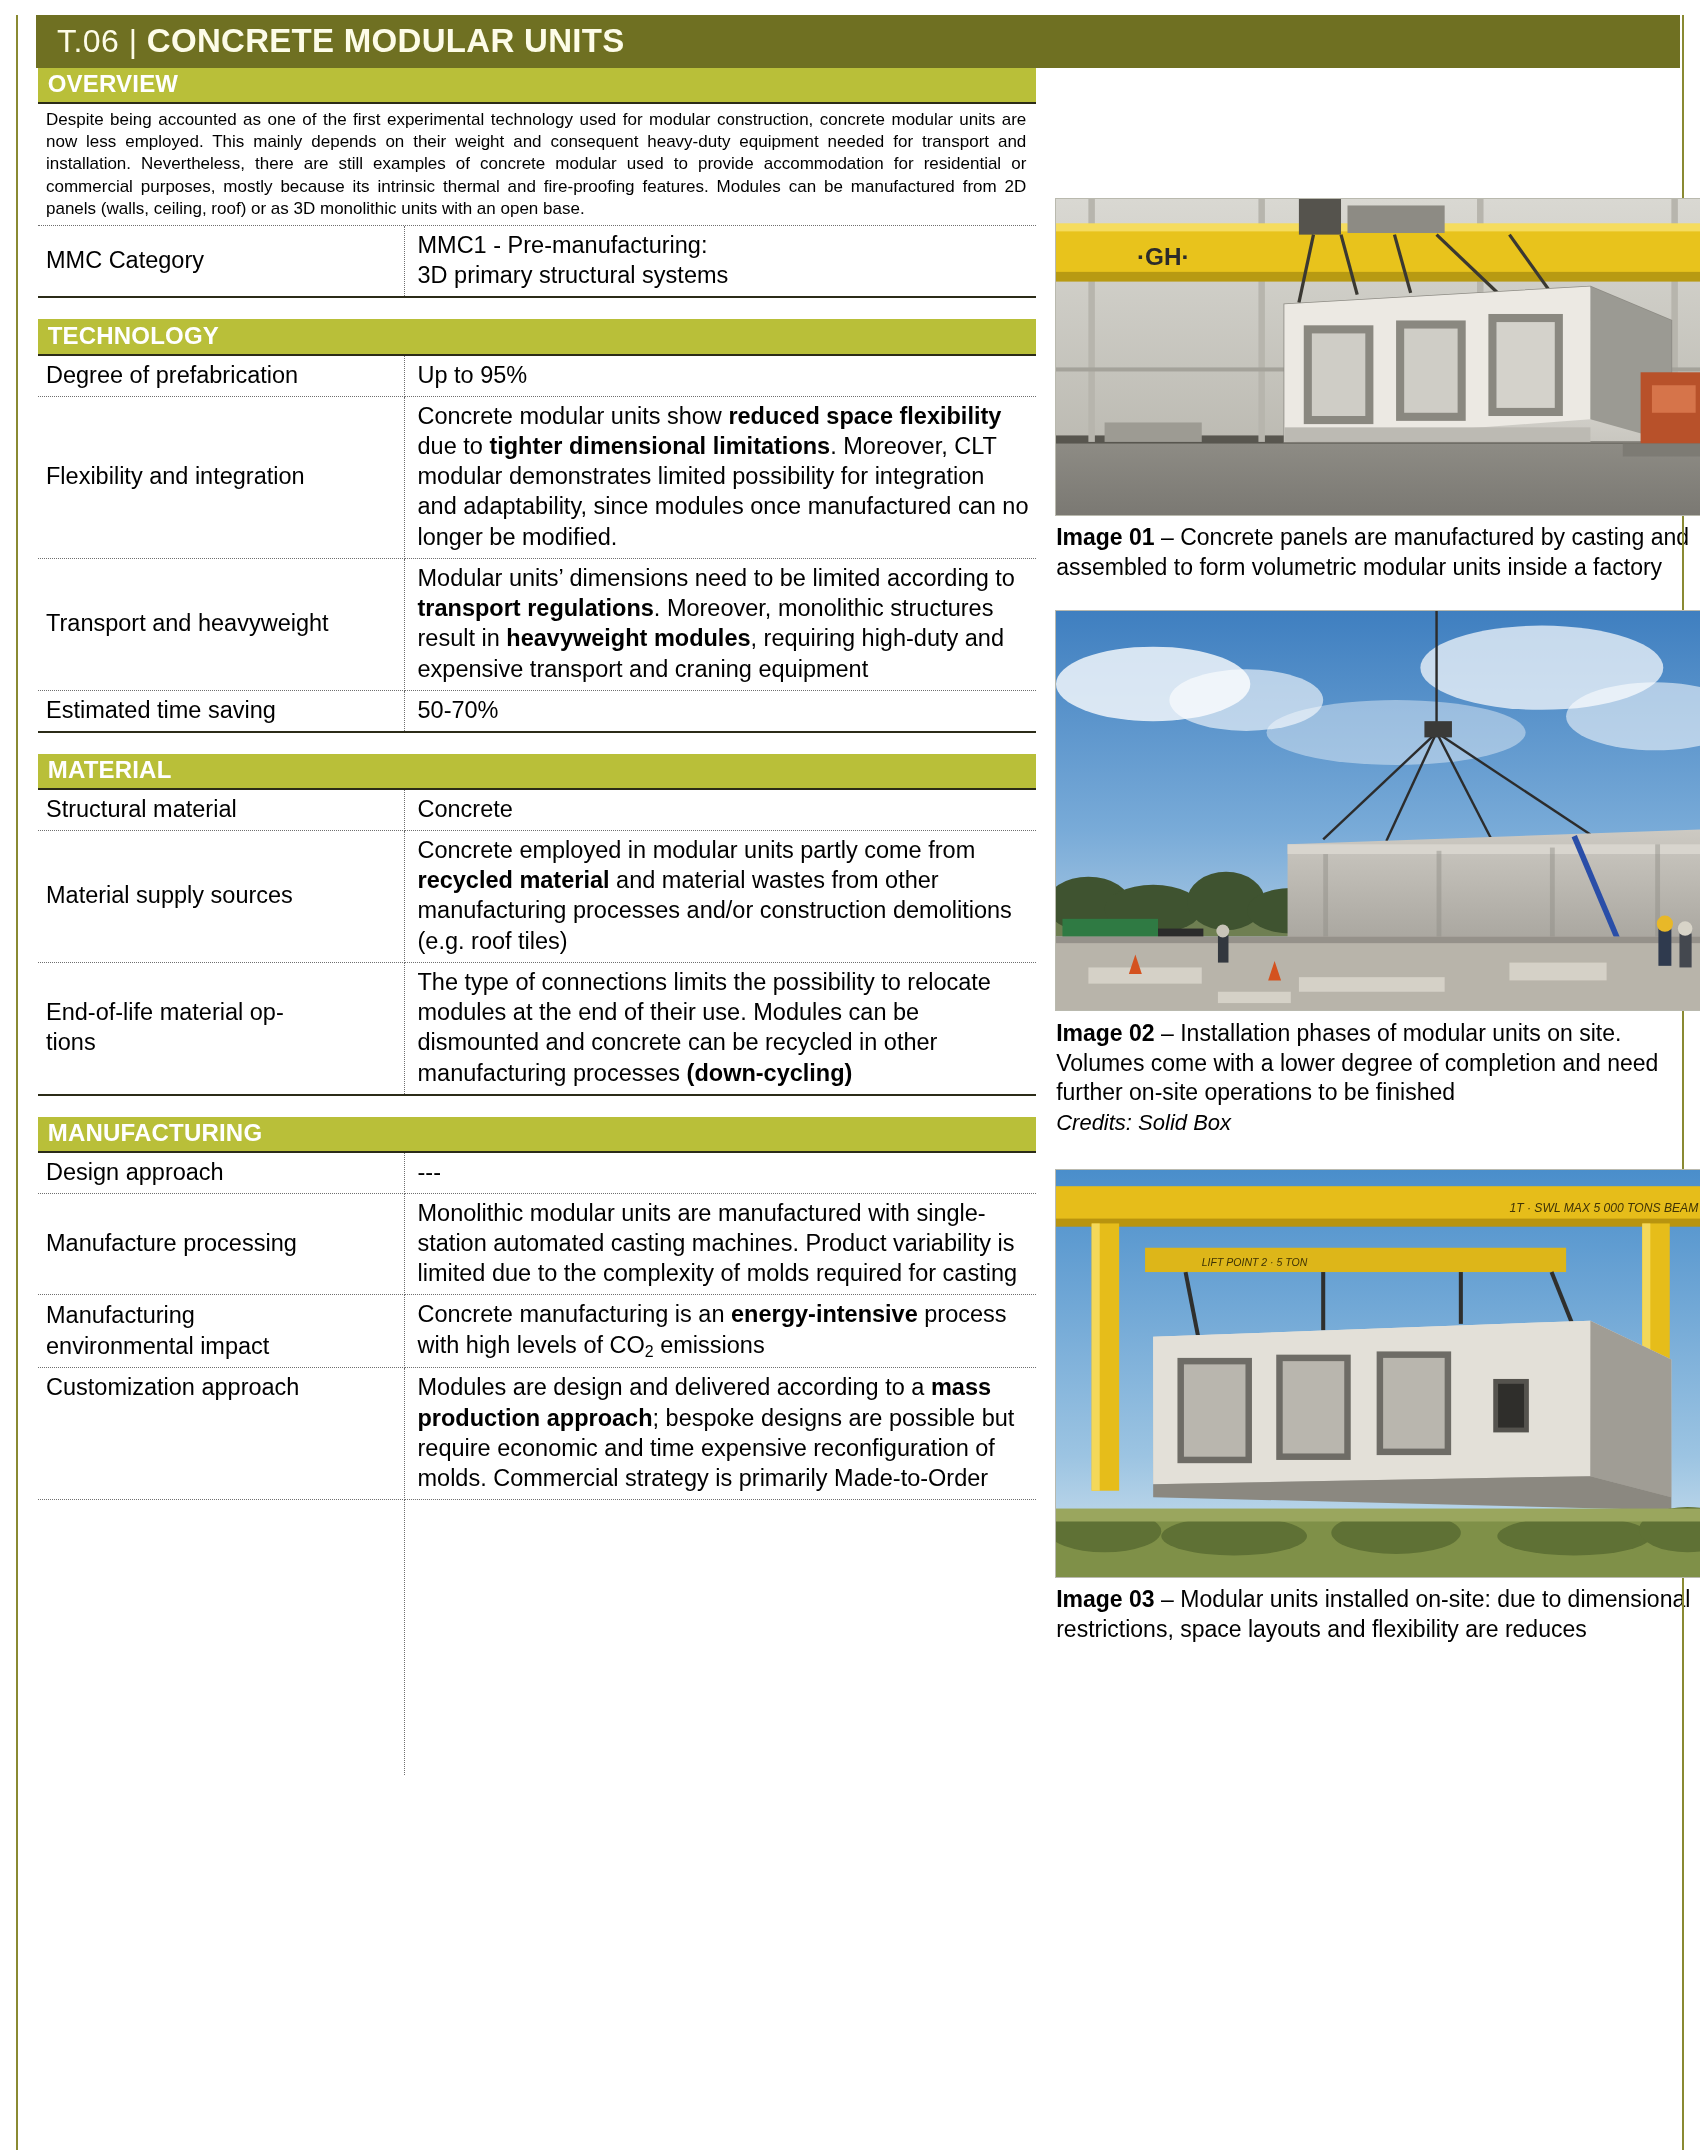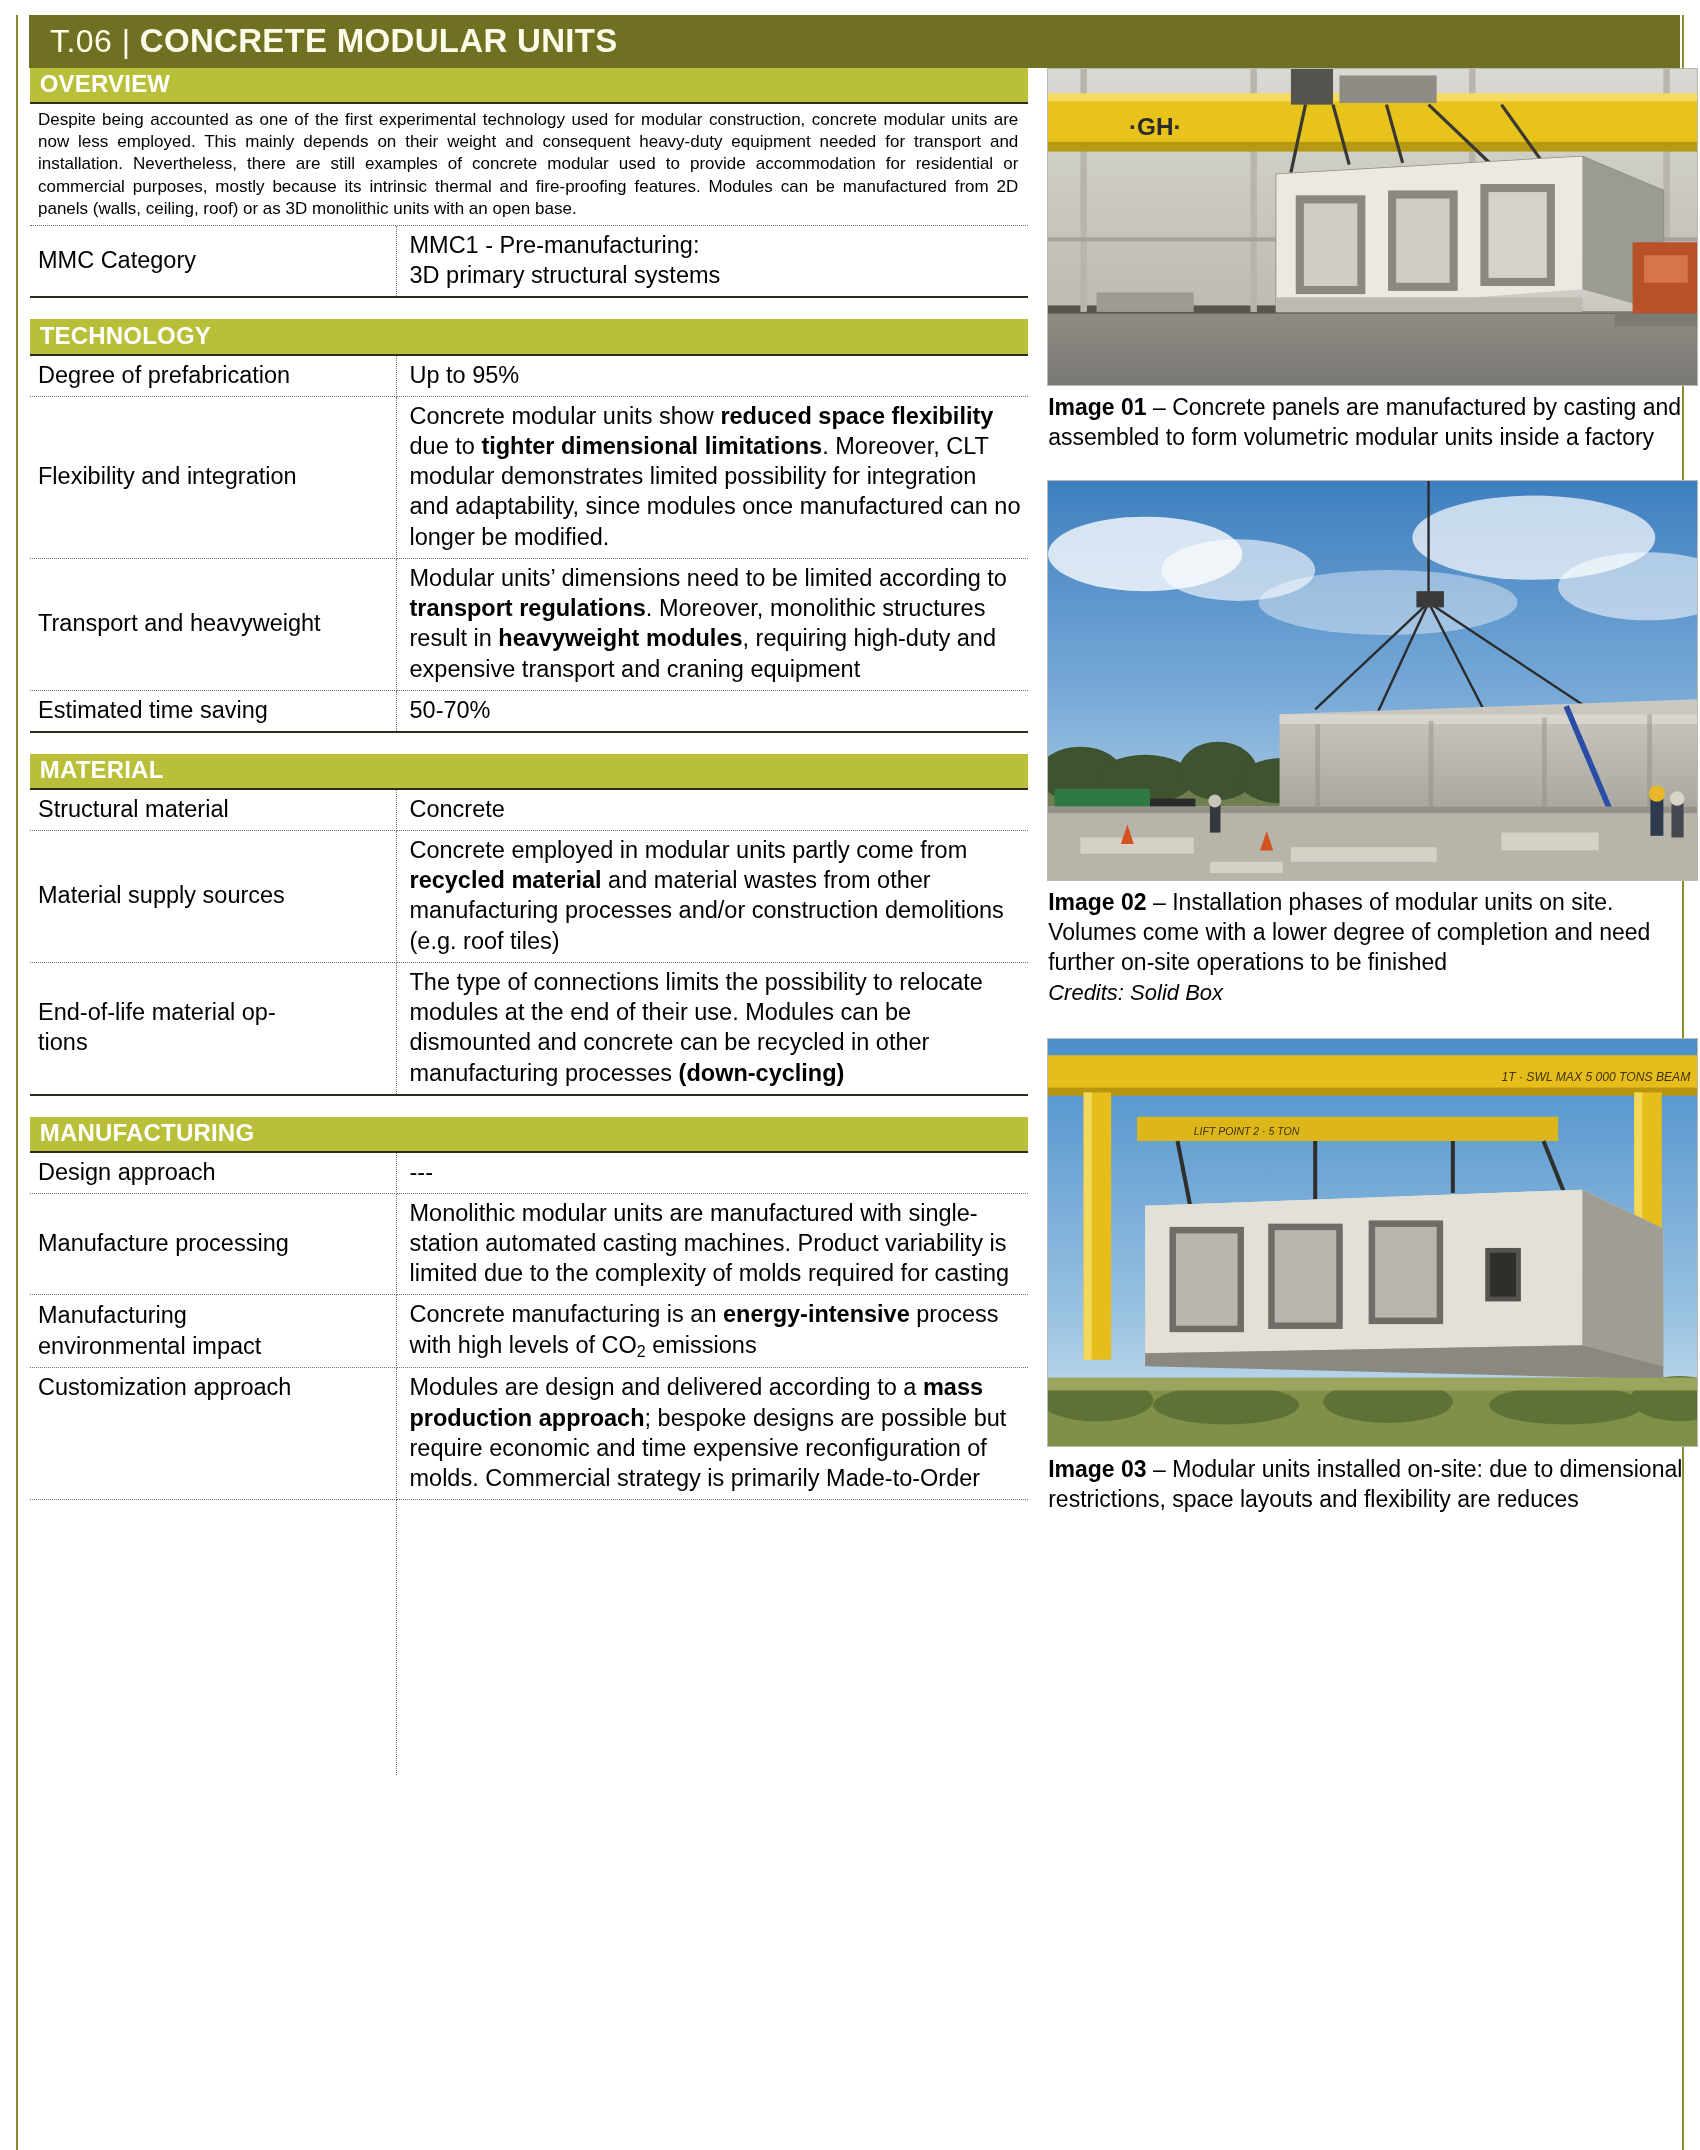--- a/index.html
+++ b/index.html
@@ -34,21 +34,21 @@
     width: 2.4px; height: 2136px; background: #8a8a32;
   }
 
   
   .titlebar {
     height: 53px;
     background: #6f7022;
     display: flex;
     align-items: center;
     padding-left: 21px;
-    margin-left: 11px;
+    margin-left: 18px;
     margin-right: 2.4px;
   }
   .title-code {
     color: #fdfce8;
     font-size: 32px;
     font-weight: 400;
     letter-spacing: 0.4px;
     white-space: pre;
   }
   .title-sep {
@@ -60,23 +60,23 @@
   .title-main {
     color: #fdfce8;
     font-size: 33px;
     font-weight: bold;
     letter-spacing: 0.3px;
   }
 
   
   .body-cols {
     display: flex;
-    margin-left: 12px;
+    margin-left: 20px;
     margin-right: 2.4px;
-    align-items: flex-start;
+    align-items: center;
   }
   .col-left  { width: 998px; flex: 0 0 998px; }
   .col-right { width: 670px;  flex: 0 0 670px; padding-left: 18.6px; }
 
   
   .band {
     background: #b9bf39;
     color: #ffffff;
     font-size: 24px;
     font-weight: 600;

